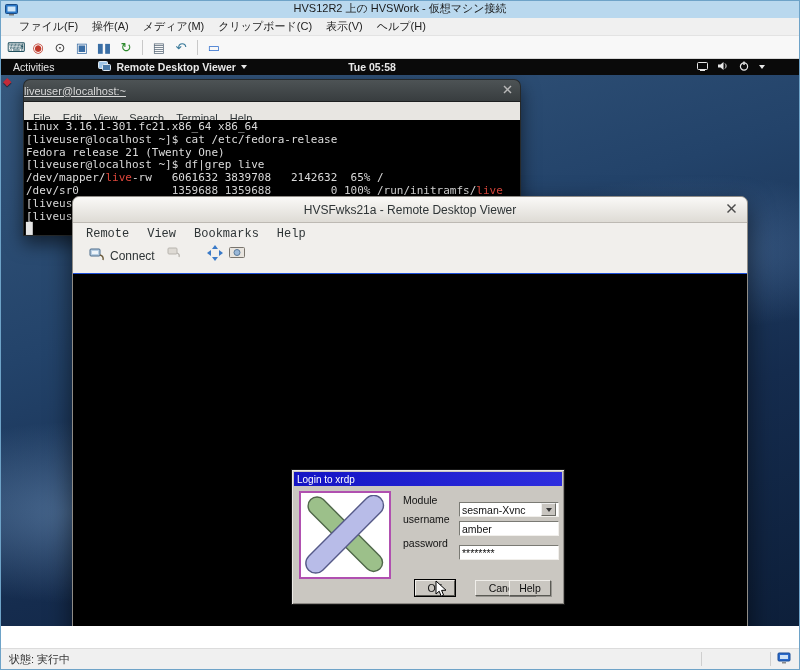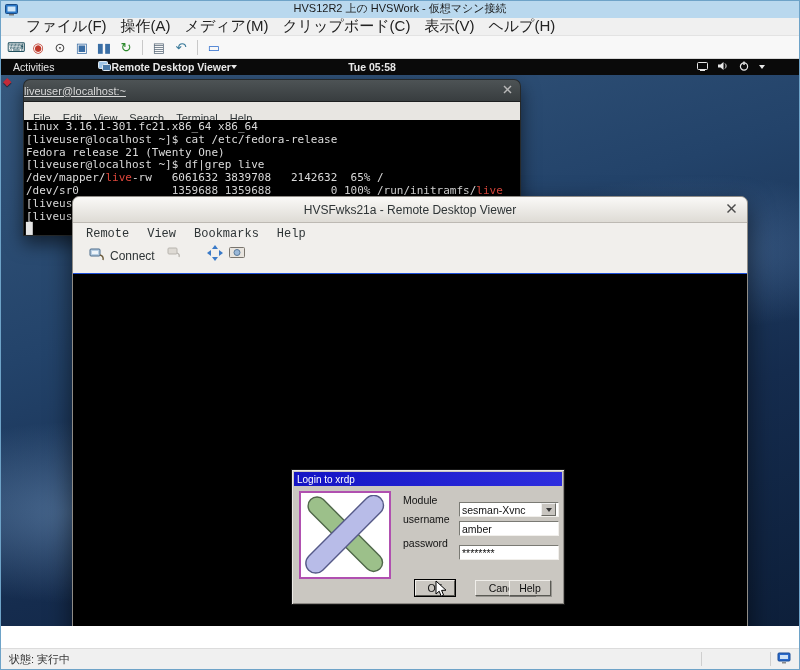--- a/index.html
+++ b/index.html
@@ -6,38 +6,38 @@
   body{
     width:800px;height:670px;position:relative;overflow:hidden;
     font-family:"Liberation Sans","DejaVu Sans",sans-serif;
     background:#ffffff;
     -webkit-font-smoothing:antialiased;
   }
   
   .hv-window{position:absolute;inset:0;border:1px solid #6ea3c8;box-sizing:border-box;display:flex;flex-direction:column;}
   .hv-titlebar{height:17px;background:var(--titlebar-blue,#b9d8ee);display:flex;align-items:flex-start;justify-content:center;position:relative;font-size:11px;color:#1a1a1a;flex:none;}
   .hv-title-icon{position:absolute;left:4px;top:2px;}
-  .hv-menubar{height:17px;background:#f0f0f0;display:flex;align-items:center;font-size:15px;color:#222;padding-left:18px;border-bottom:1px solid #e3e3e3;flex:none;}
+  .hv-menubar{height:17px;background:#f0f0f0;display:flex;align-items:center;font-size:11px;color:#222;padding-left:11px;border-bottom:1px solid #e3e3e3;flex:none;}
   .menu-item{padding:0 7px;white-space:nowrap;}
   .hv-toolbar{height:22px;background:#f8f8f8;border-bottom:1px solid #d8d8d8;display:flex;align-items:center;padding-left:6px;gap:4px;flex:none;}
   .tb-icon{width:18px;height:18px;display:inline-flex;align-items:center;justify-content:center;font-size:13px;line-height:1;cursor:default;}
   .tb-sep{width:1px;height:15px;background:#c9c9c9;margin:0 3px;}
   
   .vm-viewport{flex:1;position:relative;overflow:hidden;
     background:
       radial-gradient(ellipse 300px 130px at 10% 80%, rgba(130,168,210,.45), transparent 70%),
       radial-gradient(ellipse 280px 110px at 88% 34%, rgba(105,145,195,.38), transparent 70%),
       radial-gradient(ellipse 420px 160px at 55% 100%, rgba(95,135,185,.38), transparent 70%),
       linear-gradient(163deg, var(--desktop-blue-light,#37597e) 0%, #23436a 38%, #152c4e 68%, var(--desktop-blue-dark,#0d1f3a) 100%);
   }
   .desktop-emblem{position:absolute;left:2px;top:16px;color:#c42b3a;font-size:11px;text-shadow:0 1px 1px rgba(0,0,0,.6);}
   
   .gnome-bar{position:absolute;top:0;left:0;right:0;height:16px;background:#0a0a0a;color:#e8e8e8;font-size:10.5px;display:flex;align-items:center;z-index:3;}
   .gnome-activities{margin-left:12px;}
-  .gnome-appmenu{margin-left:44px;display:flex;align-items:center;font-weight:bold;}
+  .gnome-appmenu{margin-left:44px;display:flex;align-items:center;gap:5px;font-weight:bold;}
   .gnome-clock{position:absolute;left:46.5%;transform:translateX(-50%);font-weight:bold;}
   .gnome-right{position:absolute;right:34px;top:0;bottom:0;display:flex;align-items:center;gap:10px;}
   .tri-down{width:0;height:0;border-left:3px solid transparent;border-right:3px solid transparent;border-top:4px solid currentColor;display:inline-block;}
   
   .term-window{position:absolute;left:22px;top:20px;width:498px;height:157px;z-index:1;box-shadow:0 8px 18px rgba(0,0,0,.55);border-radius:7px 7px 0 0;}
   .term-titlebar{height:23px;background:linear-gradient(#4d5355,#383d3f);border:1px solid #26292a;border-bottom:1px solid #1d1f20;border-radius:7px 7px 0 0;color:#d9d9d9;font-size:11px;display:flex;align-items:center;justify-content:flex-start;position:relative;box-sizing:border-box;text-decoration:underline;}
   .term-close{position:absolute;right:8px;top:4px;}
   .term-menubar{height:32px;background:#e8e6e2;font-size:11px;color:#2e3436;display:flex;align-items:center;padding-left:3px;border-left:1px solid #26292a;border-right:1px solid #26292a;box-sizing:border-box;}
   .term-menubar .menu-item{padding:0 6px;}
   .term-body{position:absolute;top:41px;bottom:0;left:0;right:0;background:#000;padding:1px 2px;font-family:"DejaVu Sans Mono","Liberation Mono",monospace;font-size:11px;line-height:12.8px;color:#dcdcdc;white-space:pre;overflow:hidden;border:1px solid #26292a;border-top:none;box-sizing:border-box;}

